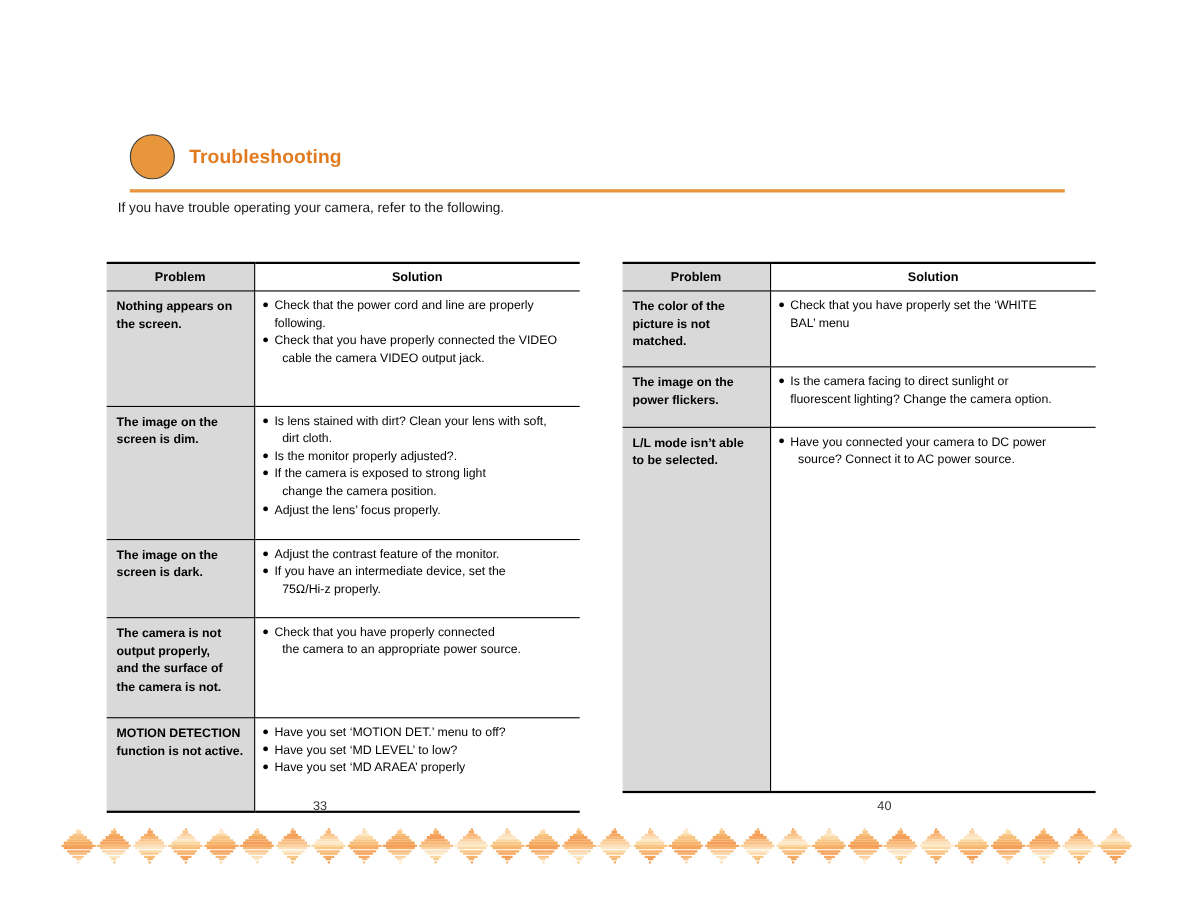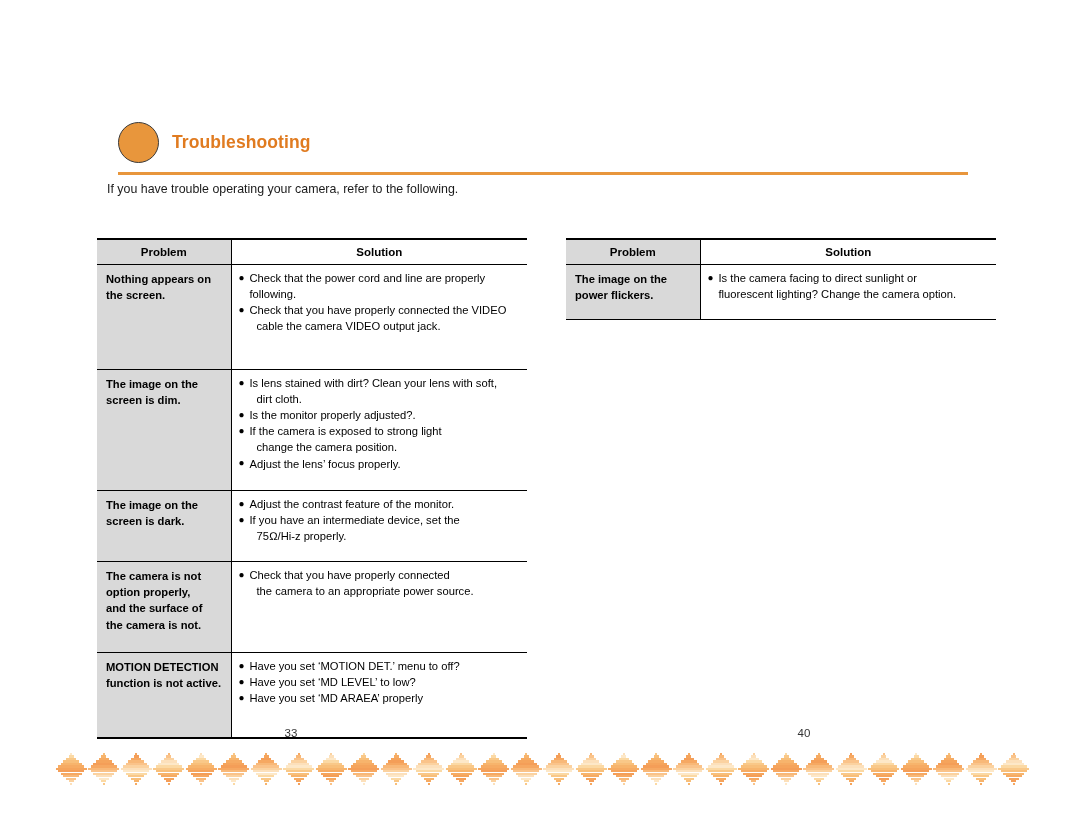--- a/index.html
+++ b/index.html
@@ -233,21 +233,21 @@
         </td>
         <td class="c-solution">
           <div class="bullet-line"><span class="bullet">●</span><span>Adjust the contrast feature of the monitor.</span></div>
           <div class="bullet-line"><span class="bullet">●</span><span>If you have an intermediate device, set the</span></div>
           <div class="cont-line">75Ω/Hi-z properly.</div>
         </td>
       </tr>
       <tr>
         <td class="c-problem" style="height: 78px;">
           <div class="prob-line">The camera is not</div>
-          <div class="prob-line">option properly,</div>
+          <div class="prob-line">output properly,</div>
           <div class="prob-line">and  the surface of</div>
           <div class="prob-line">the camera is not.</div>
         </td>
         <td class="c-solution">
           <div class="bullet-line"><span class="bullet">●</span><span>Check that you have properly connected</span></div>
           <div class="cont-line">the camera to an appropriate power source.</div>
         </td>
       </tr>
       <tr class="last-row">
         <td class="c-problem" style="height: 72px;">
@@ -269,27 +269,48 @@
     <col class="col-solution">
   </colgroup>
   <thead>
     <tr>
       <th class="h-problem">Problem</th>
       <th class="h-solution">Solution</th>
     </tr>
   </thead>
   <tbody id="right-body">
       <tr>
+        <td class="c-problem" style="height: 56px;">
+          <div class="prob-line">The color of the</div>
+          <div class="prob-line">picture is not</div>
+          <div class="prob-line">matched.</div>
+        </td>
+        <td class="c-solution">
+          <div class="bullet-line"><span class="bullet">●</span><span>Check that you have properly set the ‘WHITE</span></div>
+          <div class="bullet-line">BAL’  menu</div>
+        </td>
+      </tr>
+      <tr>
         <td class="c-problem" style="height: 42px;">
           <div class="prob-line">The image on the</div>
           <div class="prob-line">power flickers.</div>
         </td>
         <td class="c-solution">
           <div class="bullet-line"><span class="bullet">●</span><span>Is the camera facing to direct sunlight or</span></div>
           <div class="bullet-line">fluorescent lighting? Change the camera option.</div>
+        </td>
+      </tr>
+      <tr class="last-row">
+        <td class="c-problem" style="height: 318px;">
+          <div class="prob-line">L/L mode isn’t able</div>
+          <div class="prob-line">to be selected.</div>
+        </td>
+        <td class="c-solution">
+          <div class="bullet-line"><span class="bullet">●</span><span>Have you connected your camera to DC power</span></div>
+          <div class="cont-line">source? Connect it to AC power source.</div>
         </td>
       </tr>
     </tbody>
 </table>
 
 <div class="page-num page-num-left">33</div>
 <div class="page-num page-num-right">40</div>
 
 <div class="footer-band" id="footer-band">
     <div class="diamond">

